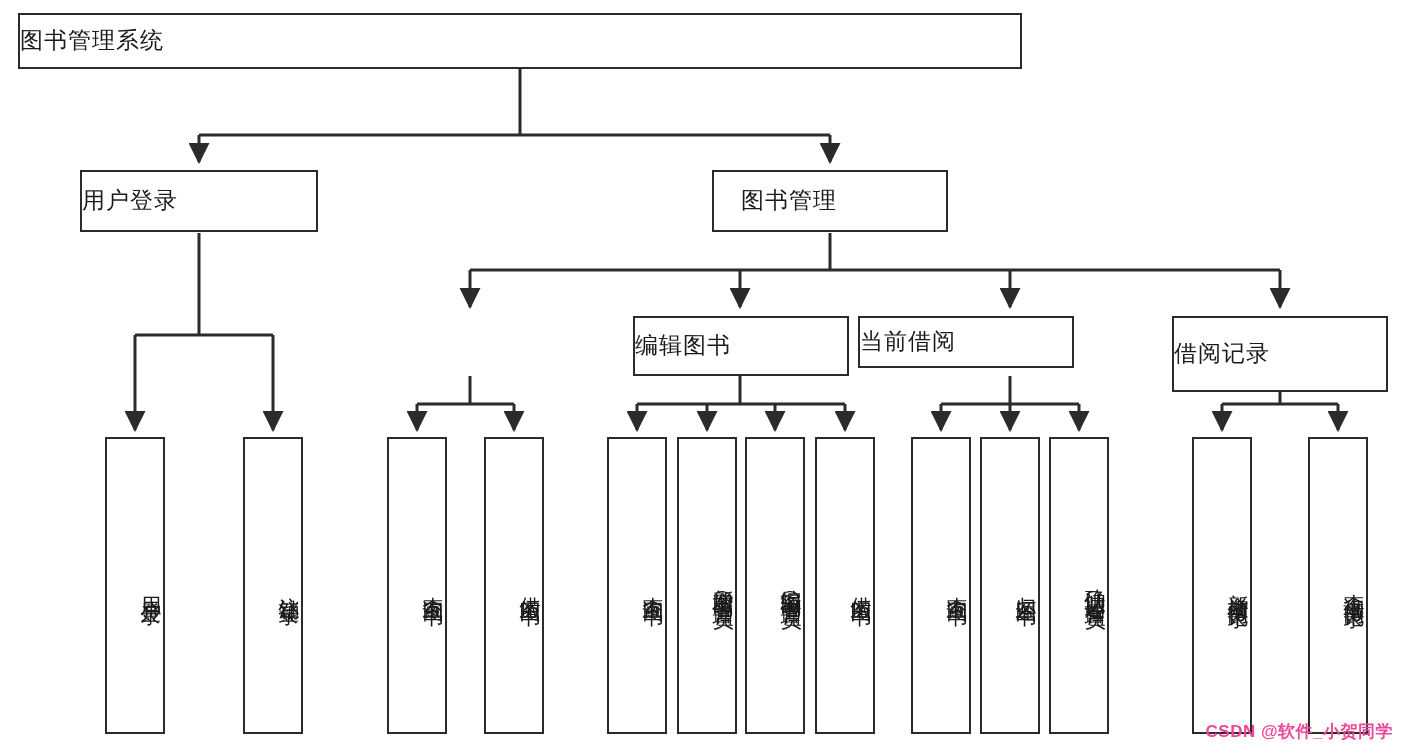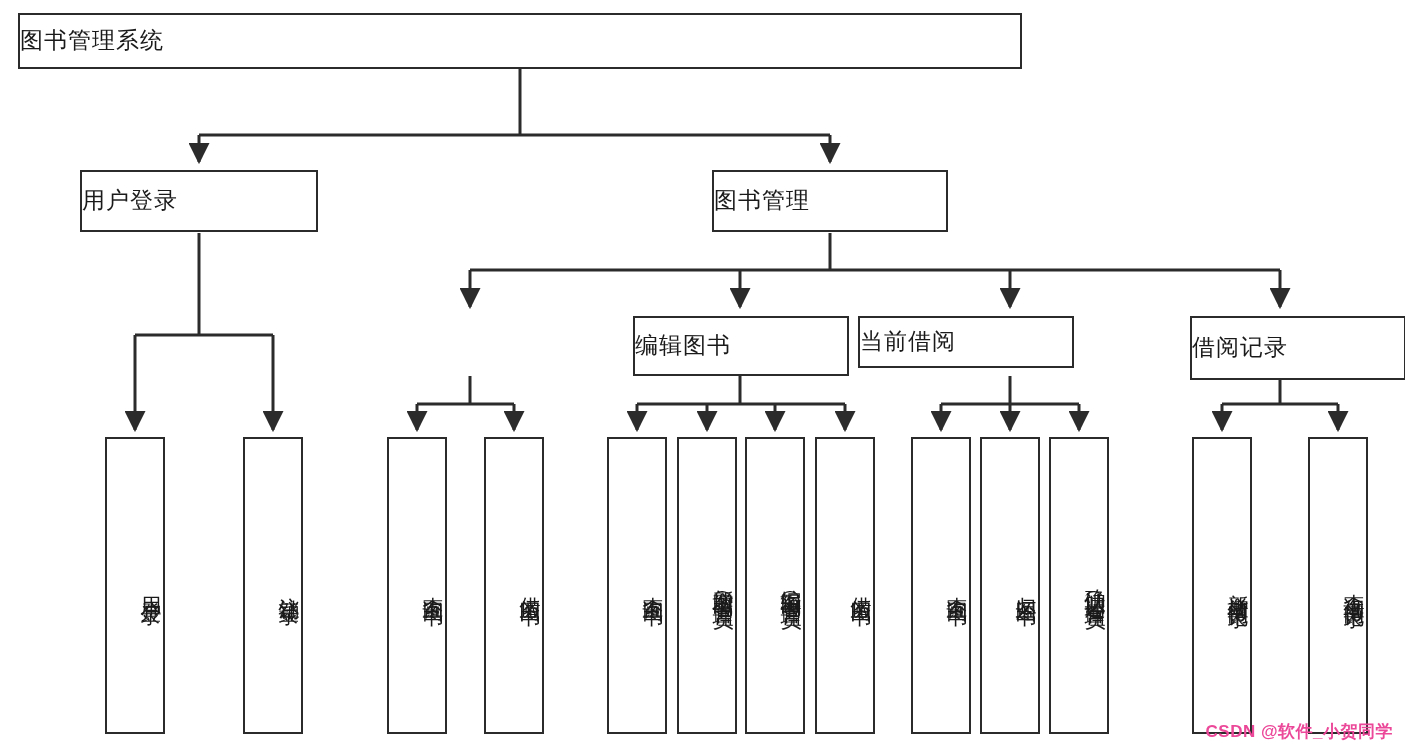--- a/index.html
+++ b/index.html
@@ -121,31 +121,31 @@
     </g>
   </svg>
 
   <div class="node node-h" style="left:18px; top:13px; width:1004px; height:56px;">
     <span class="label">图书管理系统</span>
   </div>
 
   <div class="node node-h" style="left:80px; top:170px; width:238px; height:62px;">
     <span class="label">用户登录</span>
   </div>
-  <div class="node node-h" style="left:712px; top:170px; width:236px; height:62px;">
+  <div class="node node-h" style="left:712px; top:170px; width:236px; height:62px;padding-left:27px;">
     <span class="label">图书管理</span>
   </div>
 
   <div class="node node-h" style="left:633px; top:316px; width:216px; height:60px;">
     <span class="label">编辑图书</span>
   </div>
   <div class="node node-h" style="left:858px; top:316px; width:216px; height:52px;">
     <span class="label">当前借阅</span>
   </div>
-  <div class="node node-h" style="left:1172px; top:316px; width:216px; height:64px;margin-left:18px;">
+  <div class="node node-h" style="left:1172px; top:316px; width:216px; height:76px;">
     <span class="label">借阅记录</span>
   </div>
 
   <div class="node node-v" style="left:105px; top:437px; width:60px; height:297px;">
     <span class="label">用户登录</span>
   </div>
   <div class="node node-v" style="left:243px; top:437px; width:60px; height:297px;">
     <span class="label">注销登录</span>
   </div>
 

